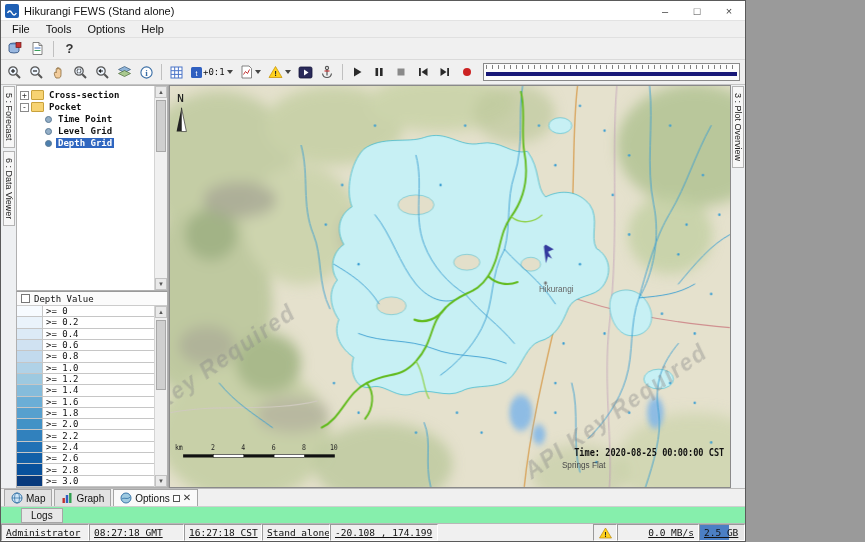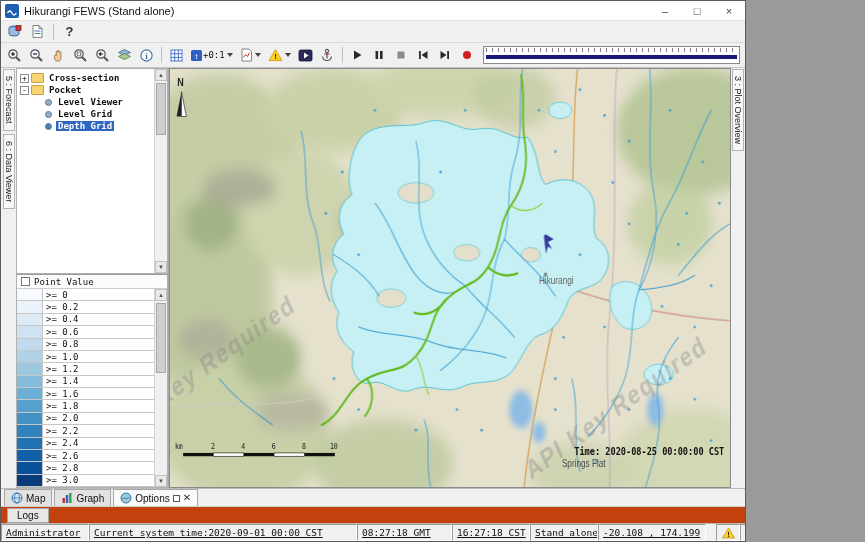--- a/index.html
+++ b/index.html
@@ -64,21 +64,21 @@
   .lg-label { flex:1; font-family:"DejaVu Sans Mono", monospace; font-size:9px; display:flex; align-items:center; padding-left:3px; background:#fff; }
   
   .map-area { flex:1 1 auto; position:relative; border:1px solid #8a8a8a; min-width:0; }
   .map-svg { width:100%; height:100%; display:block; }
   
   .bottom-tabs { height:18px; flex:0 0 auto; background:#f0f0f0; border-top:1px solid #bbb; display:flex; align-items:flex-end; padding-left:3px; gap:2px; }
   .btab { display:flex; align-items:center; gap:3px; font-size:10px; height:17px; padding:0 6px; border:1px solid #a6a6a6; border-bottom:none; background:#e2e2e2; }
   .btab.active { background:#fafafa; }
   .float-box { width:7px; height:7px; border:1px solid #555; background:#fff; }
   .tab-close { font-size:10px; color:#333; line-height:1; }
-  .logs-row { height:17px; flex:0 0 auto; background:#c2410c; border-top:1px solid #cfcfcf; display:flex; align-items:center; padding-left:6px; }
+  .logs-row { height:17px; flex:0 0 auto; background:#86efac; border-top:1px solid #cfcfcf; display:flex; align-items:center; padding-left:20px; }
   .logs-btn { font-size:10px; height:15px; display:flex; align-items:center; padding:0 9px; border:1px solid #a6a6a6; background:#e7e7e7; }
   
   .statusbar { height:18px; flex:0 0 auto; background:#f0f0f0; border-top:1px solid #b8b8b8; display:flex; font-family:"DejaVu Sans Mono", monospace; font-size:9.5px;text-decoration:underline; }
   .scell { border:1px solid; border-color:#9a9a9a #ffffff #ffffff #9a9a9a; display:flex; align-items:center; padding:0 4px; white-space:nowrap; overflow:hidden; flex:0 0 auto; }
   .scell.spacer { flex:1 1 auto; border-color:transparent; }
   .scell.mem { background:linear-gradient(90deg,#4b7fc4 0 66%, #e6e6e6 66%); }
 </style>
 </head>
 <body>
 
@@ -89,20 +89,26 @@
       <rect width="14" height="14" rx="2" fill="#1e5fb4"></rect>
       <path d="M2.5,9 q2.2,-4 4.4,0 t4.4,0" stroke="#fff" stroke-width="1.4" fill="none"></path>
     </svg>
     <span class="title-text">Hikurangi FEWS  (Stand alone)</span>
     <span class="title-spacer"></span>
     <span class="win-btn">–</span>
     <span class="win-btn">□</span>
     <span class="win-btn">×</span>
   </div>
 
+  <div class="menubar">
+    <span class="menu-item">File</span>
+    <span class="menu-item">Tools</span>
+    <span class="menu-item">Options</span>
+    <span class="menu-item">Help</span>
+  </div>
 
   <div class="toolbar1">
     <span class="tbtn">
       <svg width="15" height="15" viewBox="0 0 15 15">
         <ellipse cx="7" cy="4" rx="5" ry="2" fill="#7aa0d4" stroke="#2a4a7a" stroke-width="0.8"></ellipse>
         <path d="M2,4 V10 a5,2 0 0 0 10,0 V4" fill="#9ab8e0" stroke="#2a4a7a" stroke-width="0.8"></path>
         <rect x="9" y="1.5" width="5" height="5" fill="#c83232" stroke="#701818" stroke-width="0.7"></rect>
       </svg>
     </span>
     <span class="tbtn">
@@ -264,21 +270,21 @@
             <span class="folder"></span>
             <span class="tree-label">Cross-section</span>
           </div>
           <div class="tree-row">
             <span class="expander">-</span>
             <span class="folder"></span>
             <span class="tree-label">Pocket</span>
           </div>
           <div class="tree-row child">
             <span class="dot-icon"></span>
-            <span class="tree-label">Level Viewer</span>
+            <span class="tree-label">Time Point</span>
           </div>
           <div class="tree-row child">
             <span class="dot-icon"></span>
             <span class="tree-label">Level Grid</span>
           </div>
           <div class="tree-row child">
             <span class="dot-icon dark"></span>
             <span class="tree-label selected">Depth Grid</span>
           </div>
         </div>
@@ -287,21 +293,21 @@
           <span class="scroll-track">
               <span class="scroll-thumb" style="height:52px"></span>
             </span>
           <span class="scroll-arrow">▼</span>
         </div>
       </div>
 
       <div class="legend">
         <div class="legend-header">
           <span class="checkbox"></span>
-          <span>Point Value</span>
+          <span>Depth Value</span>
         </div>
         <div class="legend-body">
           <div class="legend-rows">
             <div class="lg-row">
                 <span class="lg-swatch" style="background: rgb(247, 251, 255);"></span>
                 <span class="lg-label">&gt;= 0</span>
               </div>
             <div class="lg-row">
                 <span class="lg-swatch" style="background: rgb(234, 243, 251);"></span>
                 <span class="lg-label">&gt;= 0.2</span>
@@ -558,21 +564,20 @@
       <span class="tab-close">✕</span>
     </span>
   </div>
 
   <div class="logs-row">
     <span class="logs-btn">Logs</span>
   </div>
 
   <div class="statusbar">
     <span class="scell" style="width:88px">Administrator</span>
-    <span class="scell" style="width:268px">Current system time:2020-09-01 00:00 CST</span>
     <span class="scell" style="width:95px">08:27:18 GMT</span>
     <span class="scell" style="width:78px">16:27:18 CST</span>
     <span class="scell" style="width:68px">Stand alone</span>
     <span class="scell" style="width:108px">-20.108 , 174.199</span>
     <span class="scell spacer"></span>
     <span class="scell" style="width:24px; justify-content:center;">
       <svg width="13" height="12" viewBox="0 0 13 12">
           <polygon points="6.5,1 12.5,11 0.5,11" fill="#ffd21e" stroke="#b8860b" stroke-width="0.7"></polygon>
           <text x="6.5" y="9.8" text-anchor="middle" font-size="7.5" font-weight="bold" fill="#222" font-family="Liberation Sans, sans-serif">!</text>
         </svg>

